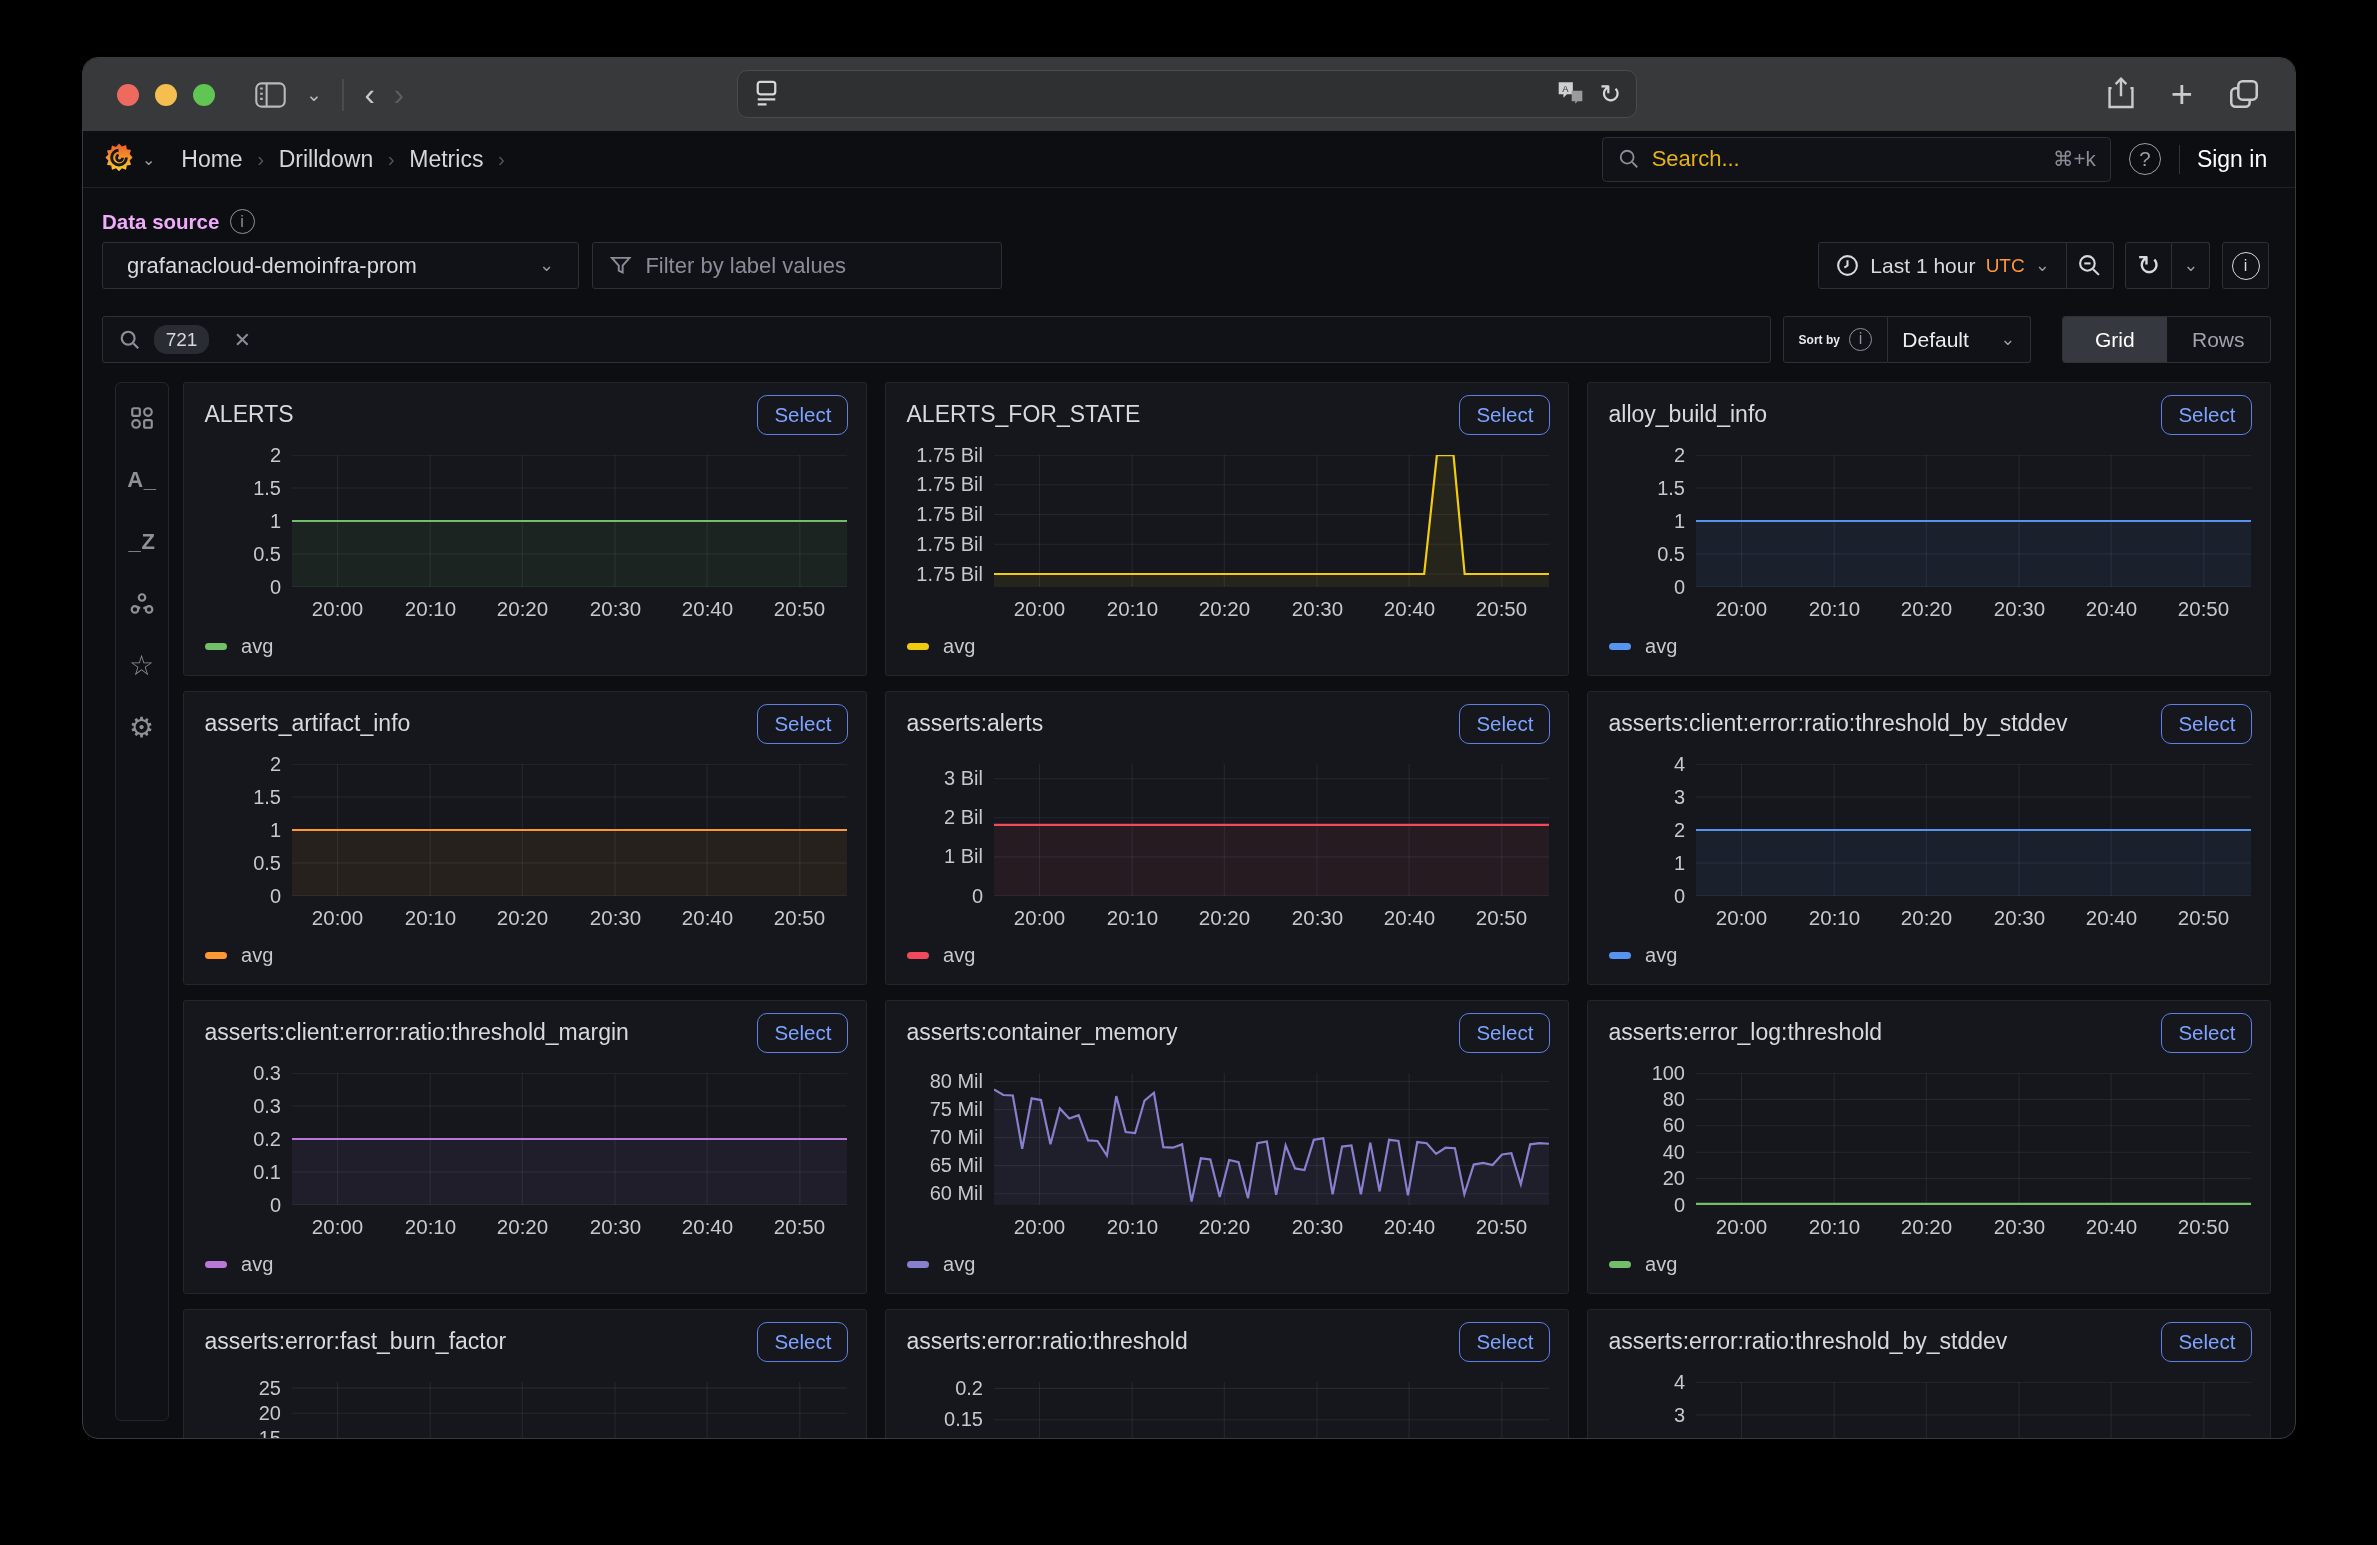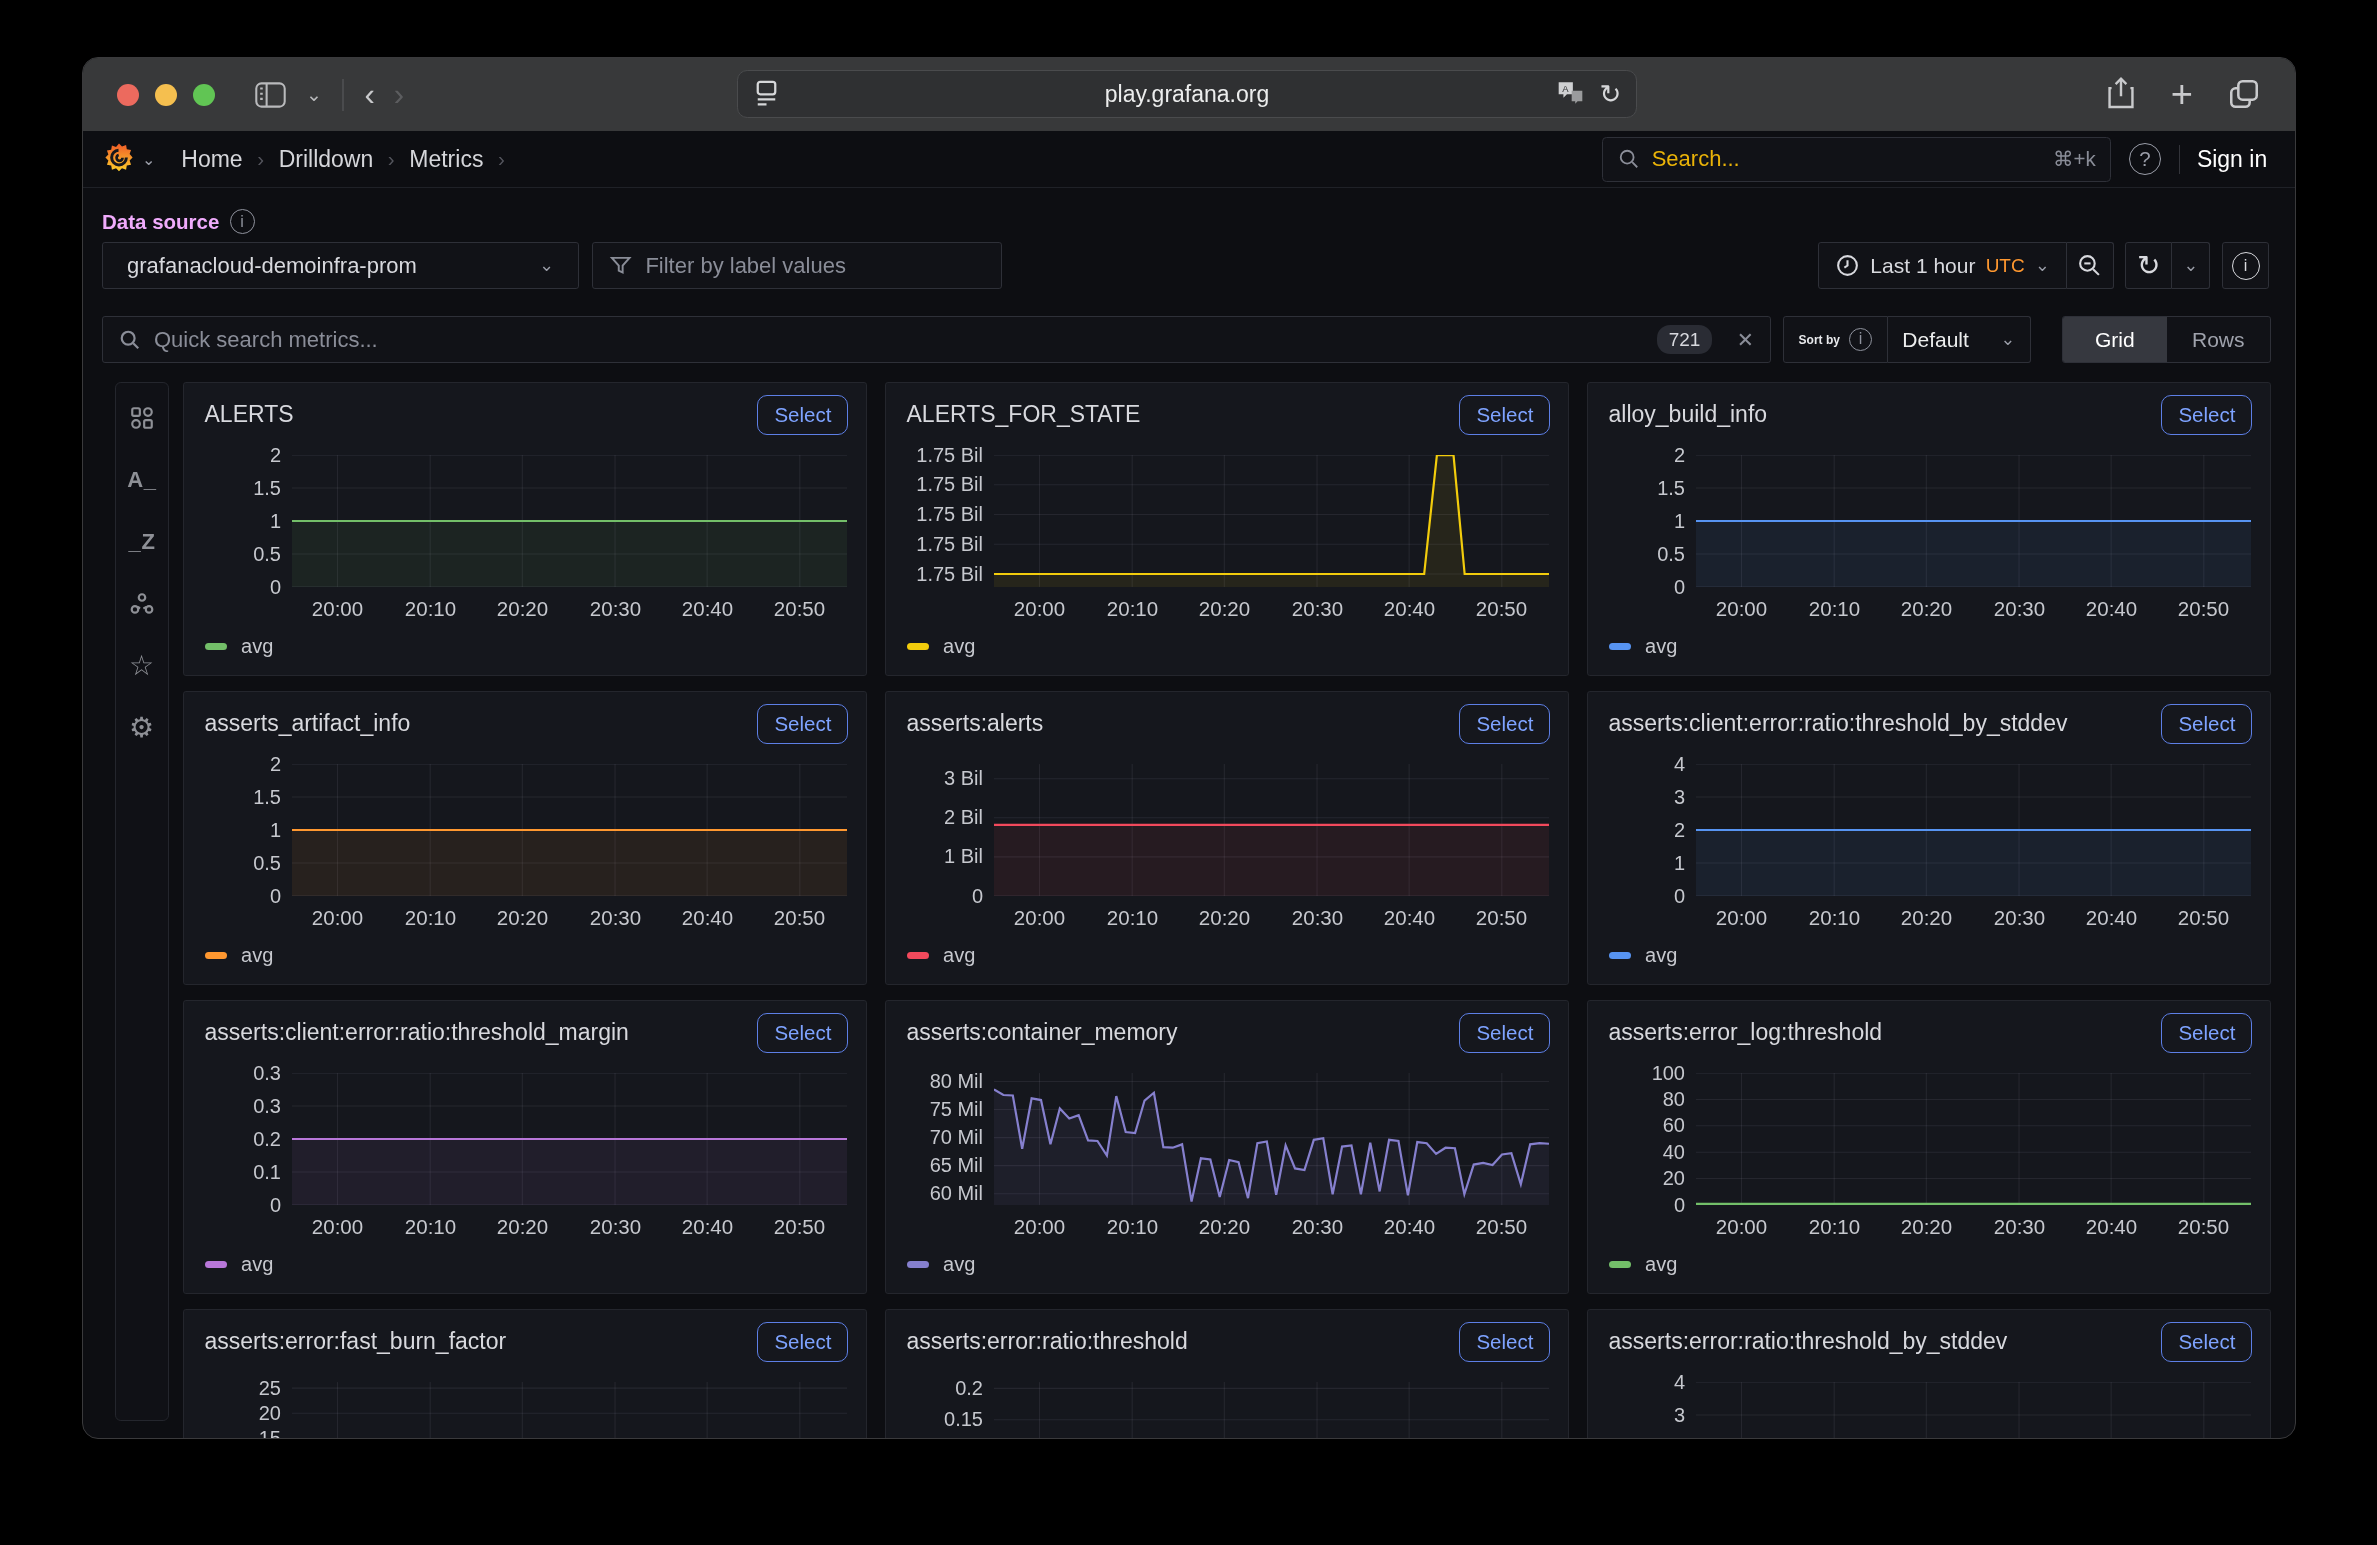--- a/index.html
+++ b/index.html
@@ -100,21 +100,20 @@
             <line x1="4" y1="9" x2="6" y2="9"></line>
             <line x1="4" y1="13" x2="6" y2="13"></line>
           </svg>
       </div>
       <span class="chev-sm">⌄</span>
       <div class="tb-sep"></div>
       <span class="nav-arrow">‹</span>
       <span class="nav-arrow disabled">›</span>
     </div>
     <div class="urlbar">
-      <span class="url-text">play.grafana.org</span>
       <span class="url-left">
         <svg width="25" height="28" viewBox="0 0 20 22" fill="none" stroke="#d6d7d9" stroke-width="1.8">
             <rect x="3" y="2" width="14" height="10" rx="2"></rect>
             <line x1="3" y1="16" x2="17" y2="16"></line>
             <line x1="3" y1="20" x2="10" y2="20"></line>
           </svg>
       </span>
       <span class="url-right">
         <span>
           <svg width="29" height="26" viewBox="0 0 24 22" fill="#cfd0d2">
@@ -231,21 +230,20 @@
           <span>i</span>
         </div>
     </div>
   </div>
 
   <div class="ctl quick">
     <svg width="22" height="22" viewBox="0 0 24 24" fill="none" stroke="#8a8d98" stroke-width="2.4">
         <circle cx="10" cy="10" r="7"></circle>
         <line x1="15.5" y1="15.5" x2="21" y2="21"></line>
       </svg>
-    <span class="ph">Quick search metrics...</span>
     <span class="count-pill">721</span>
     <span class="clear-x">✕</span>
   </div>
   <div class="sort-group">
     <div class="ctl sort-label-seg">
       <span class="t">Sort by</span>
       <div class="info-ic" style="width:23.4px;height:23.4px;">
           <span>i</span>
         </div>
     </div>

